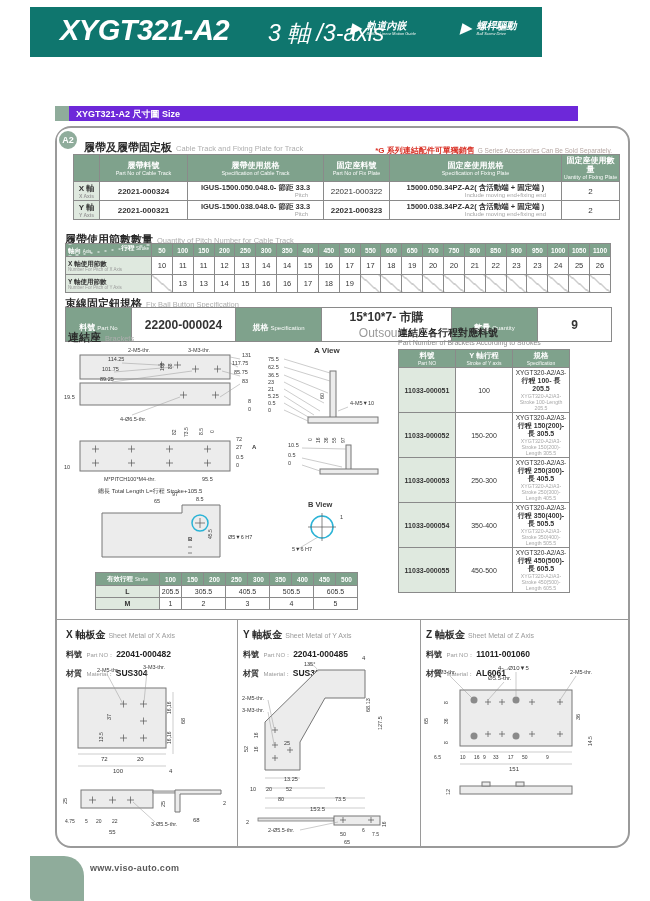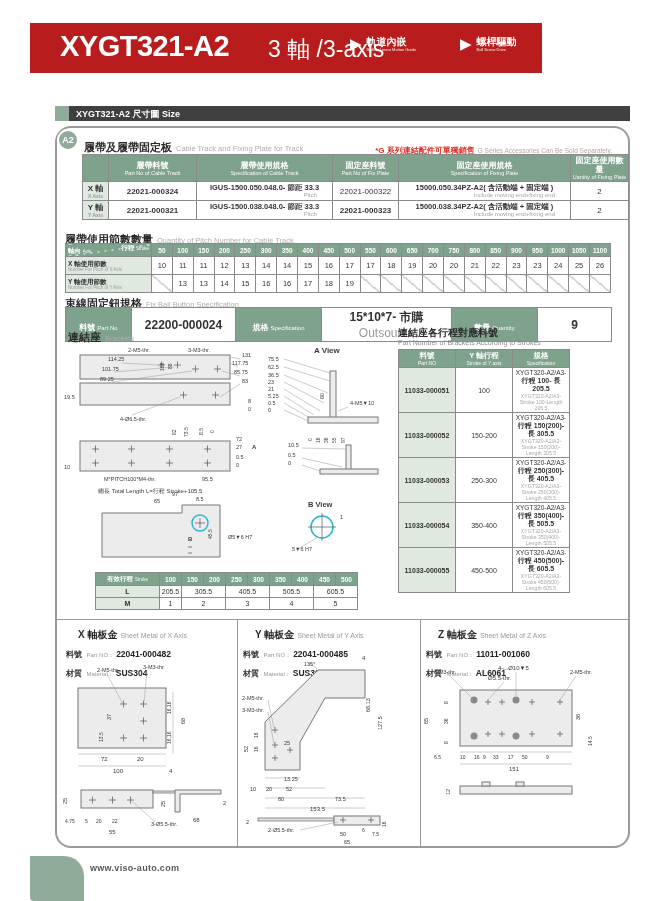--- a/index.html
+++ b/index.html
@@ -1,31 +1,31 @@
 <!DOCTYPE html>
 <html><head>
 <meta charset="utf-8">
 <style>
   * { margin:0; padding:0; box-sizing:border-box; }
   html,body { background:#fff; }
   body { font-family:"Liberation Sans", sans-serif; color:#333; }
   #page { position:relative; width:650px; height:901px; background:#fff; overflow:hidden; }
 
   
-  #banner { position:absolute; left:30px; top:23px; width:512px; height:50px; background:#b91c1c; }
+  #banner { position:absolute; left:30px; top:7px; width:512px; height:50px; background:#0f766e;font-style:italic; }
   #banner .model { position:absolute; left:30px; top:7px; font-size:29px; font-weight:bold; color:#fff; letter-spacing:-0.5px; }
   #banner .axis { position:absolute; left:238px; top:11px; font-size:23px; color:#fff; font-weight:400; }
   .badge { position:absolute; top:13px; display:flex; align-items:flex-start; }
   .badge .tri { color:#fff; font-size:15px; line-height:15px; margin-right:5px; }
   .badge .bt .zh { font-size:10px; font-weight:bold; color:#fff; line-height:11px; }
   .badge .bt .en { font-size:4px; color:#f2f6f2; line-height:5px; }
   #badge1 { left:320px; } #badge2 { left:430px; }
 
   
-  #secbar { position:absolute; left:55px; top:106px; width:575px; height:15px; background:#404040; }
+  #secbar { position:absolute; left:55px; top:106px; width:523px; height:15px; background:#6d28d9; }
   #secbar .gsq { position:absolute; left:0; top:0; width:14px; height:15px; background:#8fac9b; }
   #secbar .txt { position:absolute; left:21px; top:2px; font-size:9px; font-weight:bold; color:#fff; }
 
   
   #panel { position:absolute; left:55px; top:126px; width:575px; height:722px; border:2px solid #9a9a9a; border-radius:16px; background:#fff; }
   #a2badge { position:absolute; left:57px; top:129px; width:22px; height:22px; border-radius:50%; background:#8fac9b; border:2px solid #fff; color:#fff; font-size:9px; font-weight:bold; text-align:center; line-height:19px; }
 
   .sect-title { position:absolute; white-space:nowrap;text-align:center; }
   .sect-title .zh { font-size:11px; font-weight:bold; color:#2b2b2b; }
   .sect-title .en { font-size:7.5px; color:#aeaeae; margin-left:4px; }
@@ -35,21 +35,21 @@
 
   table.t { border-collapse:collapse; table-layout:fixed; background:#fff; }
   table.t th, table.t td { border:1px solid #8a8a8a; text-align:center; vertical-align:middle; padding:1px 1px; }
   table.t th.gh { background:#7fa28c; color:#fff; font-weight:bold; }
   table.t th.gh .zh { font-size:8px; line-height:9px; }
   table.t th.gh .en { font-size:5.5px; font-weight:400; line-height:6px; opacity:.95; }
   table.t th.lg { background:#dfe9df; }
   .axis-cell .zh { font-size:8px; font-weight:bold; color:#333; line-height:9px; }
   .axis-cell .en { font-size:5px; color:#999; line-height:6px; }
 
-  #t1 { position:absolute; left:82px; top:154px; width:546px;padding-left:22px; }
+  #t1 { position:absolute; left:73px; top:154px; width:546px;padding-left:22px; }
   #t1 td { font-size:8px;margin-left:40px; }
   #t1 .l1 { font-size:7.5px; font-weight:bold; color:#333; line-height:9px; }
   #t1 .l2 { font-size:6px; color:#a5a5a5; line-height:7px; text-align:right; padding-right:14px; }
 
   #pitch { position:absolute; left:65px; top:243px; width:546px; }
   #pitch th.gh { font-size:6.5px; height:13px; }
   #pitch td { font-size:7.5px; height:18px; }
   #pitch th.rowlab { background:#dfe9df; text-align:left; padding-left:2px; }
   #pitch th.rowlab .zh { font-size:6.5px; font-weight:bold; line-height:7px; color:#333; }
   #pitch th.rowlab .en { font-size:4.5px; font-weight:400; color:#9a9a9a; line-height:5px; }
@@ -81,21 +81,21 @@
   #bp .e1, #bp .e2 { font-size:5.2px; color:#a8a8a8; line-height:6px; }
 
   #lm { position:absolute; left:95px; top:572px; width:262px; }
   #lm th.gh { font-size:6.5px; height:13px; }
   #lm th.gh .en { font-size:4.5px; font-weight:400; display:inline; margin-left:2px; }
   #lm th.lg { font-size:7px; font-weight:bold; }
   #lm td { font-size:7px; height:12px; }
 
   .hdiv { position:absolute; background:#9a9a9a; }
   .sheet-head { position:absolute; white-space:nowrap; }
-  .sheet-head .t .zh { font-size:10px; font-weight:bold; color:#2b2b2b;margin-left:12px; }
+  .sheet-head .t .zh { font-size:10px; font-weight:bold; color:#2b2b2b; }
   .sheet-head .t .en { font-size:7px; color:#9a9a9a; margin-left:3px; }
   .sheet-head .row { margin-top:1px; }
   .sheet-head .row .zh { font-size:8px; font-weight:bold; color:#333; }
   .sheet-head .row .en { font-size:6px; color:#9a9a9a; }
   .sheet-head .row .val { font-size:8.5px; font-weight:bold; color:#222; margin-left:2px; }
 
   svg text { font-family:"Liberation Sans", sans-serif; fill:#3a3a3a; }
   svg .plate { fill:#ececec; stroke:#777; stroke-width:1; }
   svg .thin { fill:#e2e2e2; stroke:#777; stroke-width:0.8; }
   svg .dim { stroke:#999; stroke-width:0.5; fill:none; }

